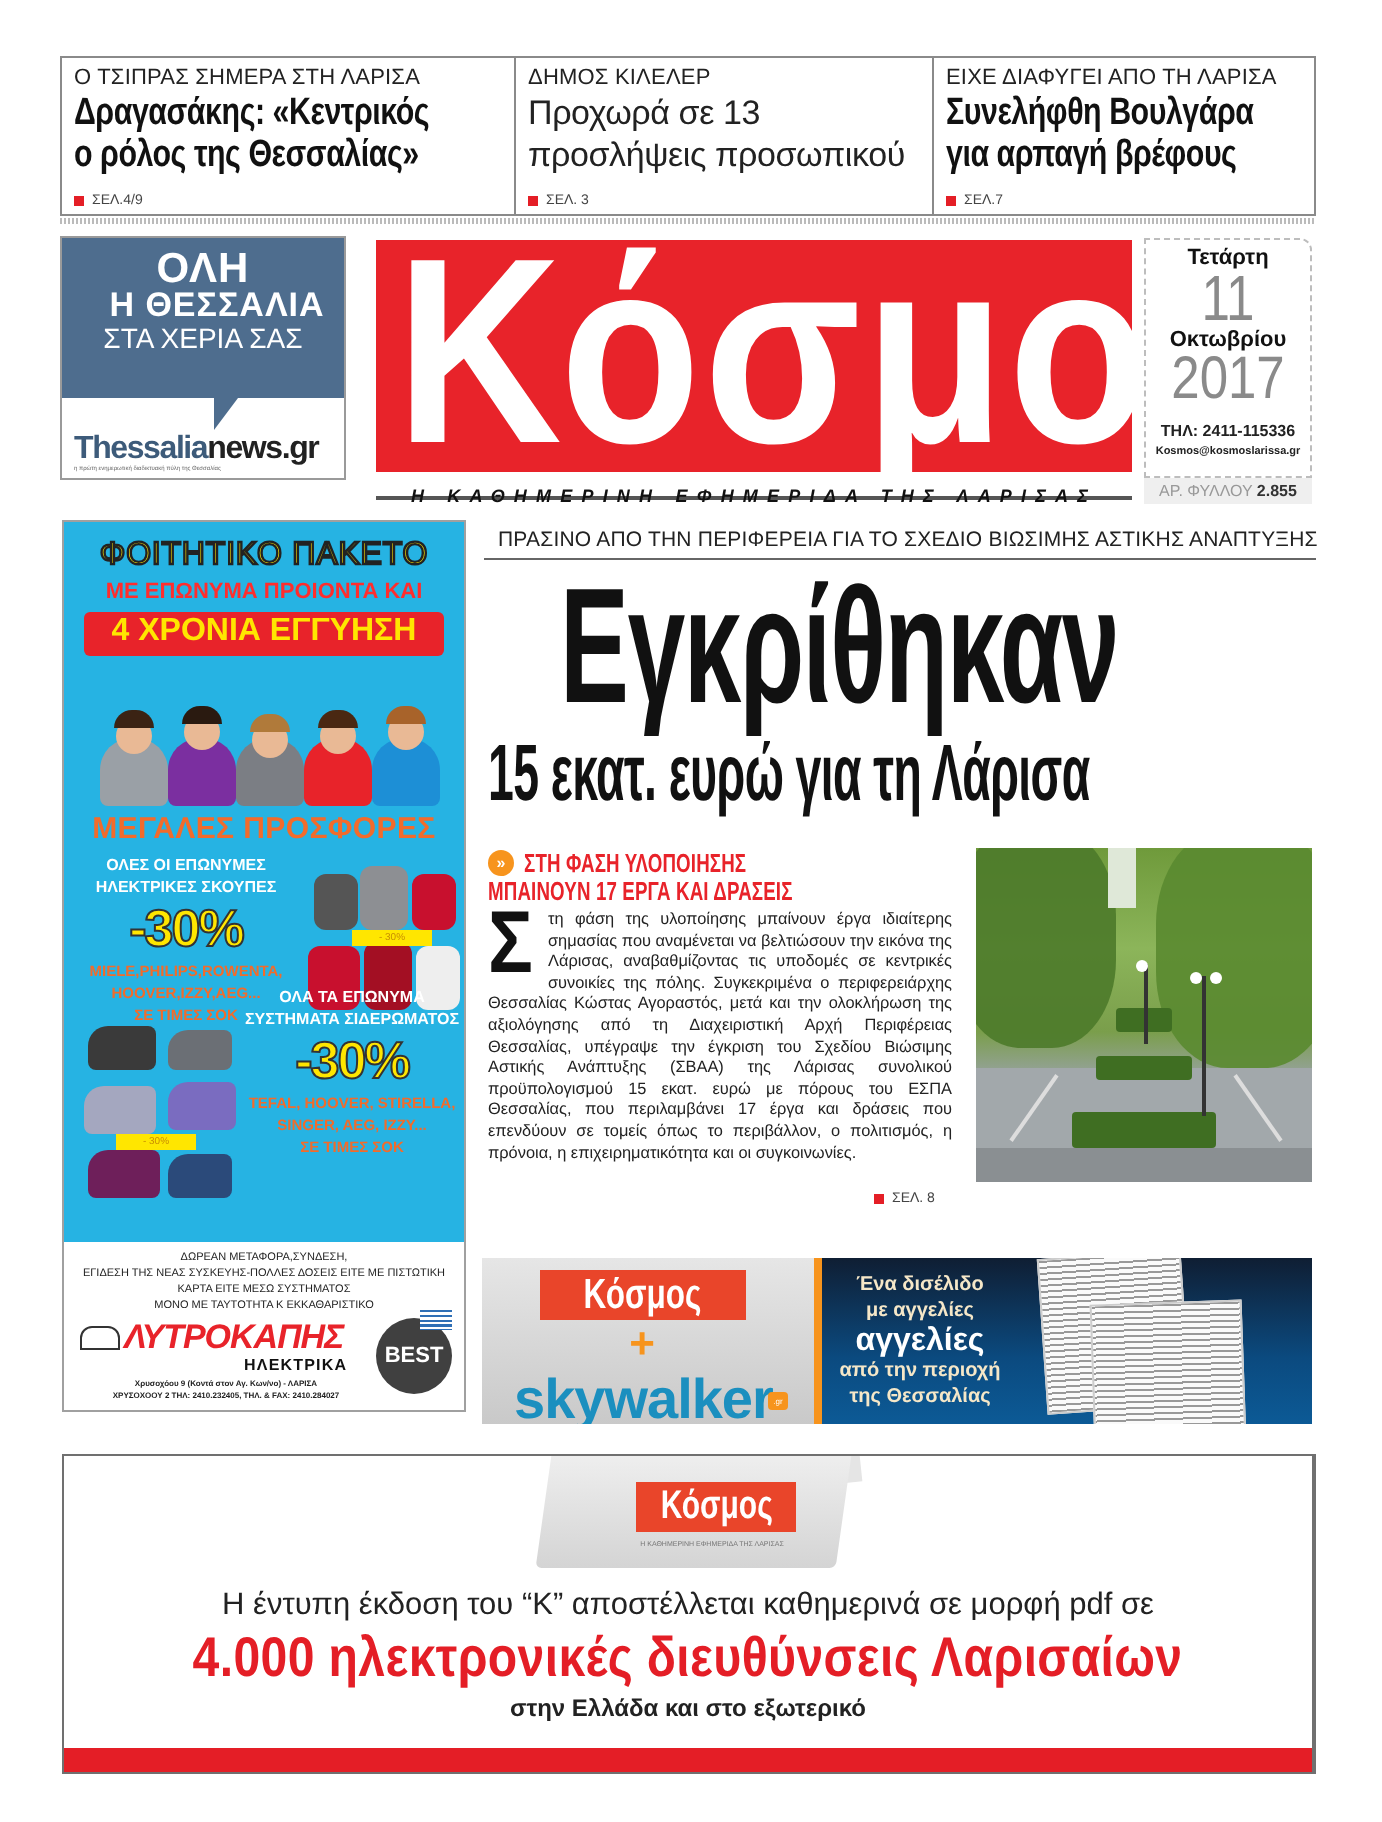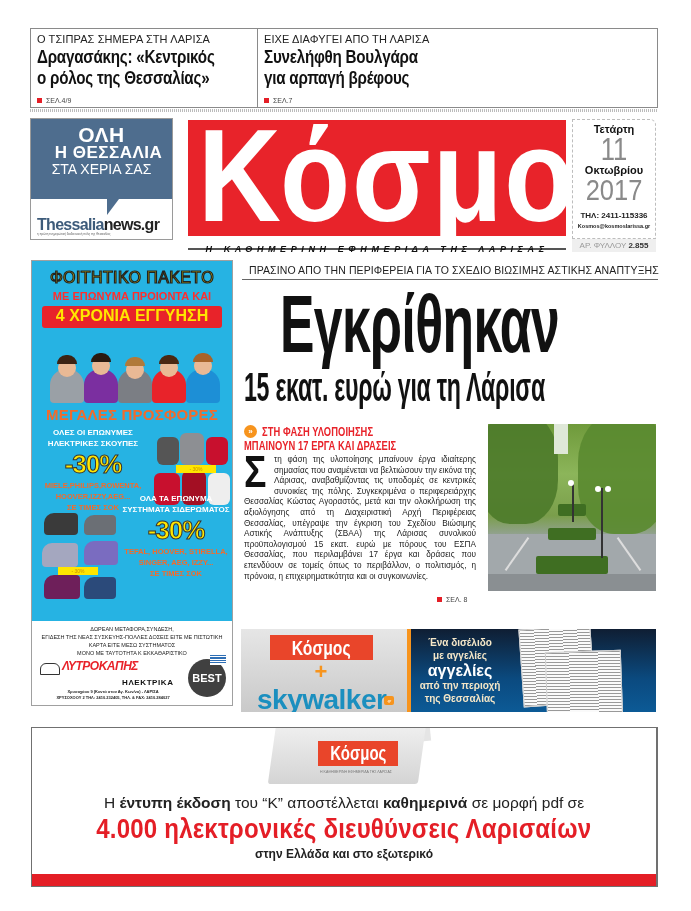--- a/index.html
+++ b/index.html
@@ -110,21 +110,21 @@
   .ad-h4 { top: 145px; font-size: 15px; font-weight: 700; color: #f26b2b; letter-spacing: 0.2px; }
   .ad-small-white { font-size: 8px; font-weight: 700; color: #fff; line-height: 11px; }
   .ad-pct { font-size: 26px; font-weight: 700; color: #ffe600; -webkit-text-stroke: 1px #333; letter-spacing: -1px; }
   .ad-brands { font-size: 7.5px; font-weight: 700; color: #f26b2b; line-height: 11px; }
   .vac { position: absolute; border-radius: 6px; }
   .iron { position: absolute; border-radius: 10px 4px 4px 4px; }
   .ad-bottom {
     position: absolute; left: 0; top: 360px; width: 100%; height: 86px; background: #fff;
   }
   .ad-bottom-text { position: absolute; left: 0; top: 0; width: 100%; text-align: center; font-size: 5.5px; color: #222; line-height: 8px; }
-  .lytro { position: absolute; left: 30px; top: 38px; font-size: 12px; font-weight: 700; font-style: italic; color: #e8232a; letter-spacing: -0.5px; }
+  .lytro { position: absolute; left: 30px; top: 38px; font-size: 17px; font-weight: 700; font-style: italic; color: #e8232a; letter-spacing: -0.5px; }
   .lytro-sub { position: absolute; left: 90px; top: 57px; font-size: 8px; font-weight: 700; color: #111; letter-spacing: 0.6px; }
   .lytro-addr { position: absolute; left: 6px; top: 68px; width: 150px; font-size: 4px; font-weight: 700; color: #222; line-height: 6px; text-align: center; }
   .best {
     position: absolute; left: 156px; top: 38px; width: 38px; height: 38px; border-radius: 50%;
     background: #404040; color: #fff; font-size: 11px; font-weight: 700; text-align: center; line-height: 38px;
   }
   .flag { position: absolute; left: 178px; top: 34px; width: 16px; height: 10px;
     background: repeating-linear-gradient(180deg, #2f6fb5 0 1.2px, #fff 1.2px 2.4px); }
 
   
@@ -229,21 +229,21 @@
   }
   .promo-logo {
     position: absolute; left: 286px; top: 13px; width: 80px; height: 25px; background: #e9452a; color: #fff;
     font-size: 20px; font-weight: 700; text-align: center; line-height: 25px;
   }
   .promo-logo span { display: inline-block; transform: scaleX(0.75); }
   .promo-logo-tag { position: absolute; left: 254px; top: 42px; width: 140px; text-align: center; font-size: 3.5px; color: #777; }
   .promo-line1 {
     position: absolute; left: 0; top: 66px; width: 100%; text-align: center; font-size: 15.5px; color: #222; white-space: nowrap;
   }
-  .promo-line1 b { font-weight: 700; }
+  .promo-line1 b { font-weight: 400; }
   .promo-line2 {
     position: absolute; left: 0; top: 85px; width: 100%; text-align: center; white-space: nowrap;
   }
   .promo-line2 span {
     display: inline-block; font-size: 28px; font-weight: 700; color: #e41e26; transform: scaleX(0.86); letter-spacing: 0.2px;
   }
   .promo-line3 {
     position: absolute; left: 0; top: 119px; width: 100%; text-align: center; font-size: 12px; font-weight: 700; color: #222; white-space: nowrap;
   }
   .promo-bar { position: absolute; left: 0; bottom: 0; width: 100%; height: 12px; background: #e41e26; }
@@ -252,20 +252,29 @@
 <body>
 
 <div class="teasers">
   <div class="teaser t1">
     <div class="kicker">Ο ΤΣΙΠΡΑΣ ΣΗΜΕΡΑ ΣΤΗ ΛΑΡΙΣΑ</div>
     <div class="teaser-title-bold">Δραγασάκης: «Κεντρικός</div>
     <div class="teaser-title-bold">ο ρόλος της Θεσσαλίας»</div>
     <div class="pageref">
       <span class="red-sq"></span>
       <span>ΣΕΛ.4/9</span>
+    </div>
+  </div>
+  <div class="teaser t2">
+    <div class="kicker">ΔΗΜΟΣ ΚΙΛΕΛΕΡ</div>
+    <div class="teaser-title-light">Προχωρά σε 13</div>
+    <div class="teaser-title-light">προσλήψεις προσωπικού</div>
+    <div class="pageref">
+      <span class="red-sq"></span>
+      <span>ΣΕΛ. 3</span>
     </div>
   </div>
   <div class="teaser t3">
     <div class="kicker">ΕΙΧΕ ΔΙΑΦΥΓΕΙ ΑΠΟ ΤΗ ΛΑΡΙΣΑ</div>
     <div class="teaser-title-bold">Συνελήφθη Βουλγάρα</div>
     <div class="teaser-title-bold">για αρπαγή βρέφους</div>
     <div class="pageref">
       <span class="red-sq"></span>
       <span>ΣΕΛ.7</span>
     </div>

